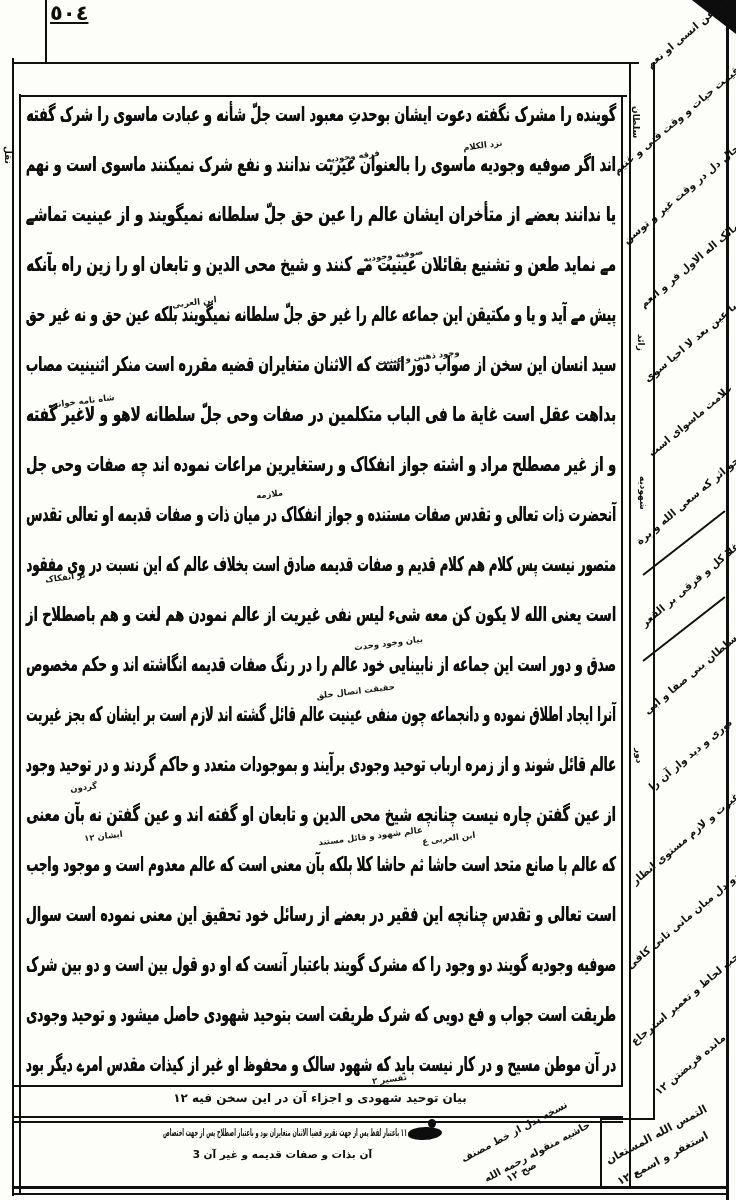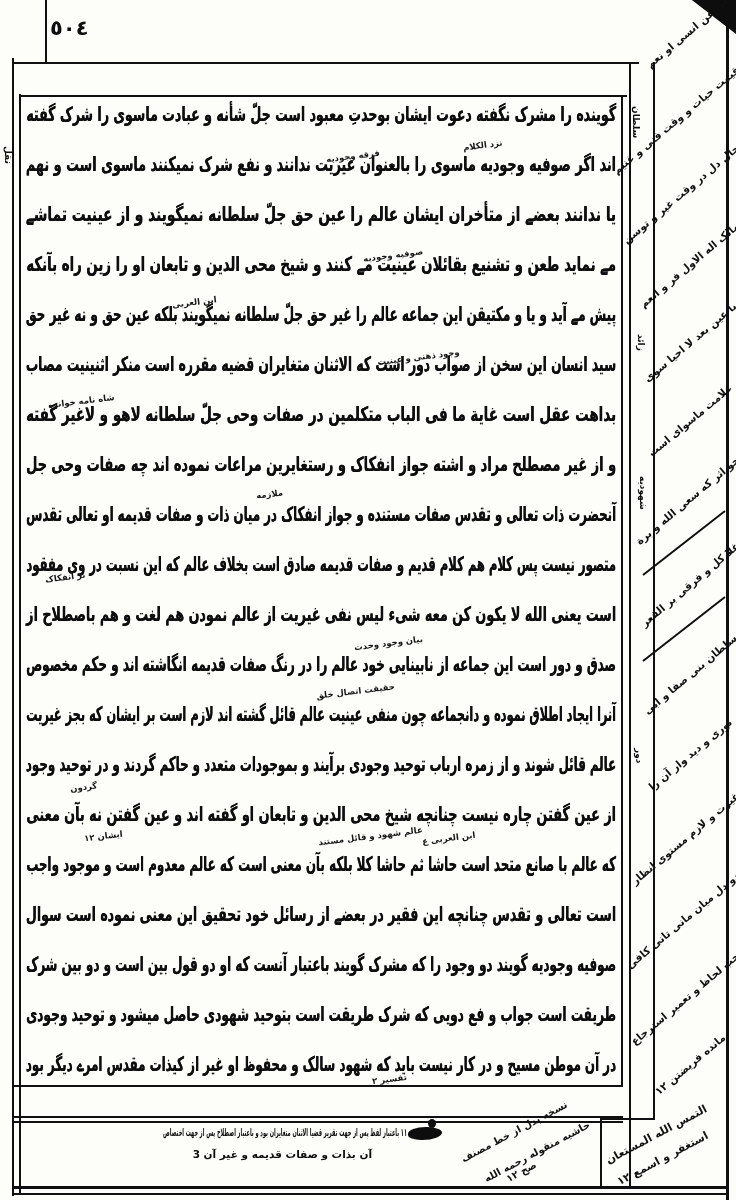--- a/index.html
+++ b/index.html
@@ -1,20 +1,20 @@
 <!DOCTYPE html>
 <html lang="fa" dir="rtl"><head>
 <meta charset="utf-8">
 <style>
   html,body{margin:0;padding:0;background:#e8e8e4;}
   .page{position:relative;width:736px;height:1200px;background:#fdfdfa;overflow:hidden;
         font-family:"DejaVu Sans",sans-serif;color:#0e0e0e;margin:0 auto;}
   .rule{position:absolute;background:#101010;}
-  .pagenum{position:absolute;left:50px;top:16px;font-size:21px;font-weight:700;
-           letter-spacing:2px;direction:rtl;}
+  .pagenum{position:absolute;left:50px;top:1px;font-size:21px;font-weight:700;
+           letter-spacing:2px;direction:rtl;text-decoration:underline;}
   .main-line{position:absolute;left:26px;width:590px;height:28px;direction:rtl;
              white-space:nowrap;font-size:20px;font-weight:700;line-height:28px;
              text-shadow:0.4px 0 currentColor;overflow:visible;}
   .gloss{position:absolute;direction:rtl;white-space:nowrap;font-size:8.5px;font-weight:700;
          transform:rotate(-7deg);color:#161616;}
   .caption{position:absolute;left:170px;top:1091px;width:300px;text-align:center;direction:rtl;
            font-size:12px;font-weight:700;white-space:nowrap;}
   .footnote{position:absolute;direction:rtl;white-space:nowrap;font-size:10.5px;font-weight:700;}
   .margin-note{position:absolute;left:628px;width:124px;text-align:center;direction:rtl;
                white-space:nowrap;font-size:10.5px;font-weight:700;transform:rotate(-40deg);
@@ -113,20 +113,21 @@
   <div class="margin-note" style="top:828px">غیرت و لازم مستوی انظار</div>
   <div class="margin-note" style="top:908px">دو دل میان مانی تانی کافی</div>
   <div class="margin-note" style="top:988px">حب لحاظ و تعمیر استرجاع</div>
   <div class="margin-note" style="top:1058px">مانده فریضتن ۱۲</div>
   <div class="margin-divider" style="left:632px;top:542px"></div>
   <div class="margin-divider" style="left:632px;top:628px"></div>
 
   <div class="scribble" style="left:600px;top:1128px;font-size:11px">التمس الله المستعان</div>
   <div class="scribble" style="left:612px;top:1152px;font-size:11px">استغفر و اسمع ۱۲</div>
 
+  <div class="caption">بیان توحید شهودی و اجزاء آن در این سخن فیه ۱۲</div>
 
   <div class="fleuron"></div>
   <div class="footnote fit" style="right: 329px; top: 1126px; width: 244px; transform-origin: right center; transform: scaleX(0.479371);">۱۱ باعتبار لفظ پس از جهت تقریر قضیا الاثنان متغایران بود و باعتبار اصطلاح پس از جهت اختصاص</div>
   <div class="footnote" style="left:220px;top:1148px;width:152px;text-align:center">آن بذات و صفات قدیمه و غیر آن 3</div>
   <div class="scribble" style="left:455px;top:1126px">نسخه بدل از خط مصنف</div>
   <div class="scribble" style="left:478px;top:1146px">حاشیه منقوله رحمه الله</div>
   <div class="scribble" style="left:505px;top:1166px">صح ۱۲</div>
 
 </div>
 

